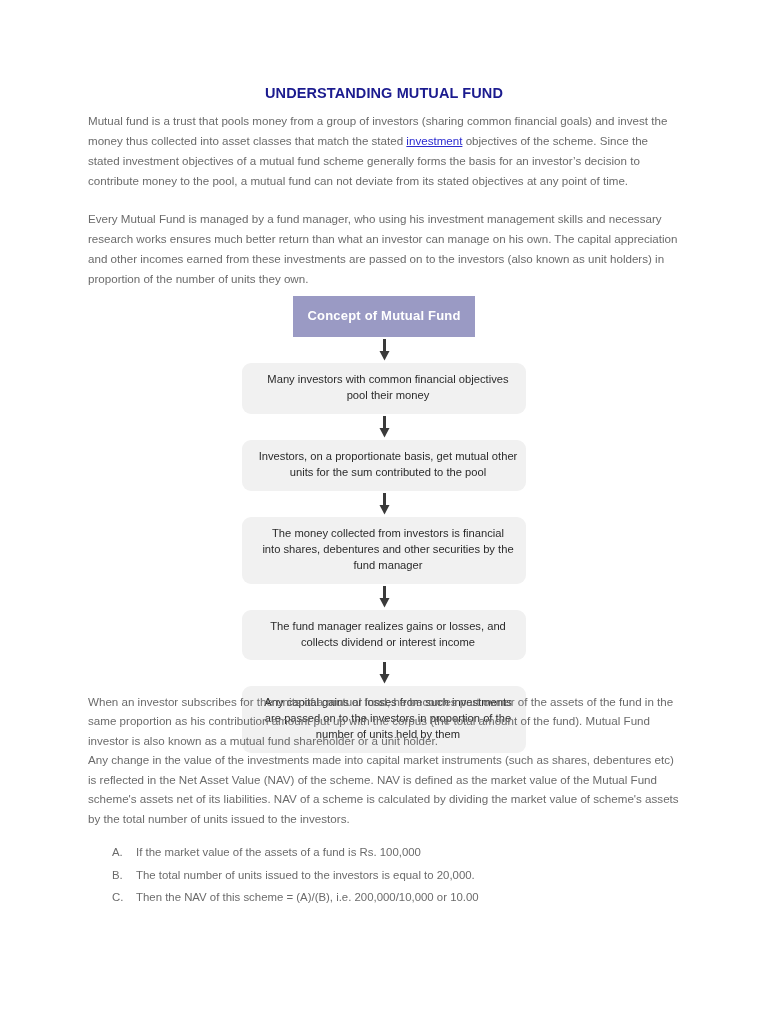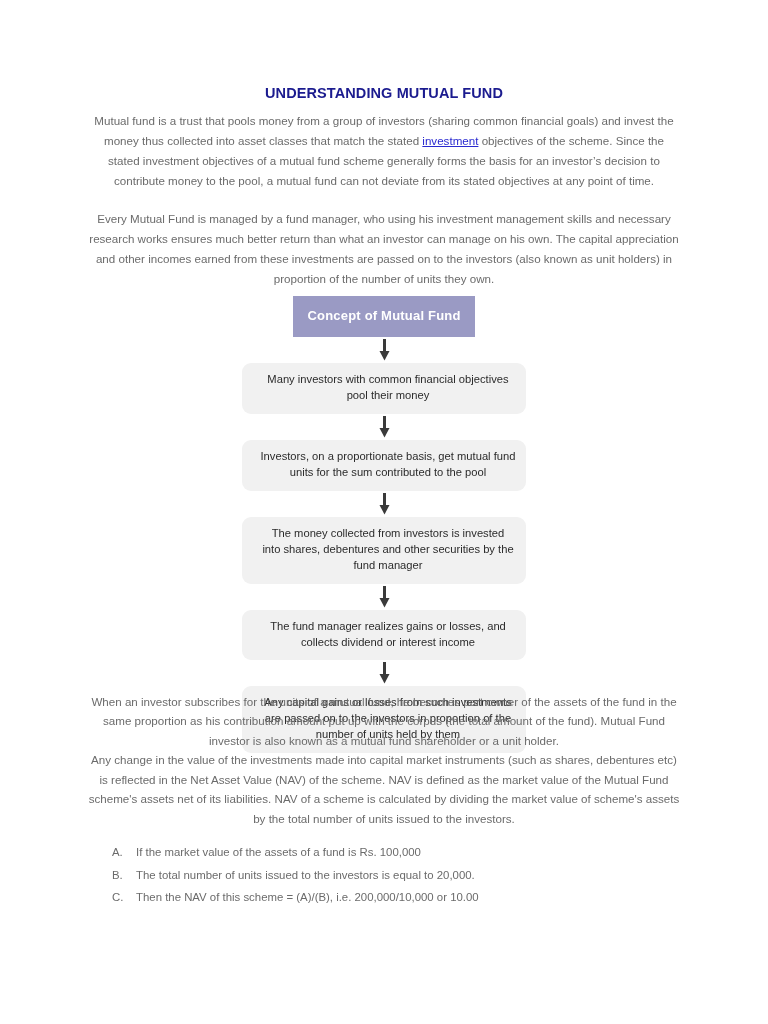--- a/index.html
+++ b/index.html
@@ -35,21 +35,20 @@
     text-align: center;
     font-size: 14.5px;
     font-weight: bold;
     color: #1b1b8f;
     letter-spacing: 0.1px;
     margin: 0 0 9px 0;
     line-height: 1.25;
   }
 
   .para {
-    text-align: center;
     font-size: 11.6px;
     line-height: 1.72;
     color: #6b6b6b;
     margin: 0;
   }
 
   .para.tight {
     line-height: 1.68;
   }
 
@@ -180,33 +179,33 @@
     </div>
 
     <div class="arrow">
       <svg width="11" height="22" viewBox="0 0 11 22" aria-hidden="true">
         <rect x="4" y="0" width="3" height="14" fill="#3a3a3a"></rect>
         <polygon points="0.5,12 10.5,12 5.5,21.5" fill="#3a3a3a"></polygon>
       </svg>
     </div>
 
     <div class="flow-box">
-      <span class="boxtext">Investors, on a proportionate basis, get mutual fund
+      <span class="boxtext">Investors, on a proportionate basis, get mutual other
 units for the sum contributed to the pool</span>
     </div>
 
     <div class="arrow">
       <svg width="11" height="22" viewBox="0 0 11 22" aria-hidden="true">
         <rect x="4" y="0" width="3" height="14" fill="#3a3a3a"></rect>
         <polygon points="0.5,12 10.5,12 5.5,21.5" fill="#3a3a3a"></polygon>
       </svg>
     </div>
 
     <div class="flow-box">
-      <span class="boxtext">The money collected from investors is invested
+      <span class="boxtext">The money collected from investors is financial
 into shares, debentures and other securities by the
 fund manager</span>
     </div>
 
     <div class="arrow">
       <svg width="11" height="22" viewBox="0 0 11 22" aria-hidden="true">
         <rect x="4" y="0" width="3" height="14" fill="#3a3a3a"></rect>
         <polygon points="0.5,12 10.5,12 5.5,21.5" fill="#3a3a3a"></polygon>
       </svg>
     </div>

